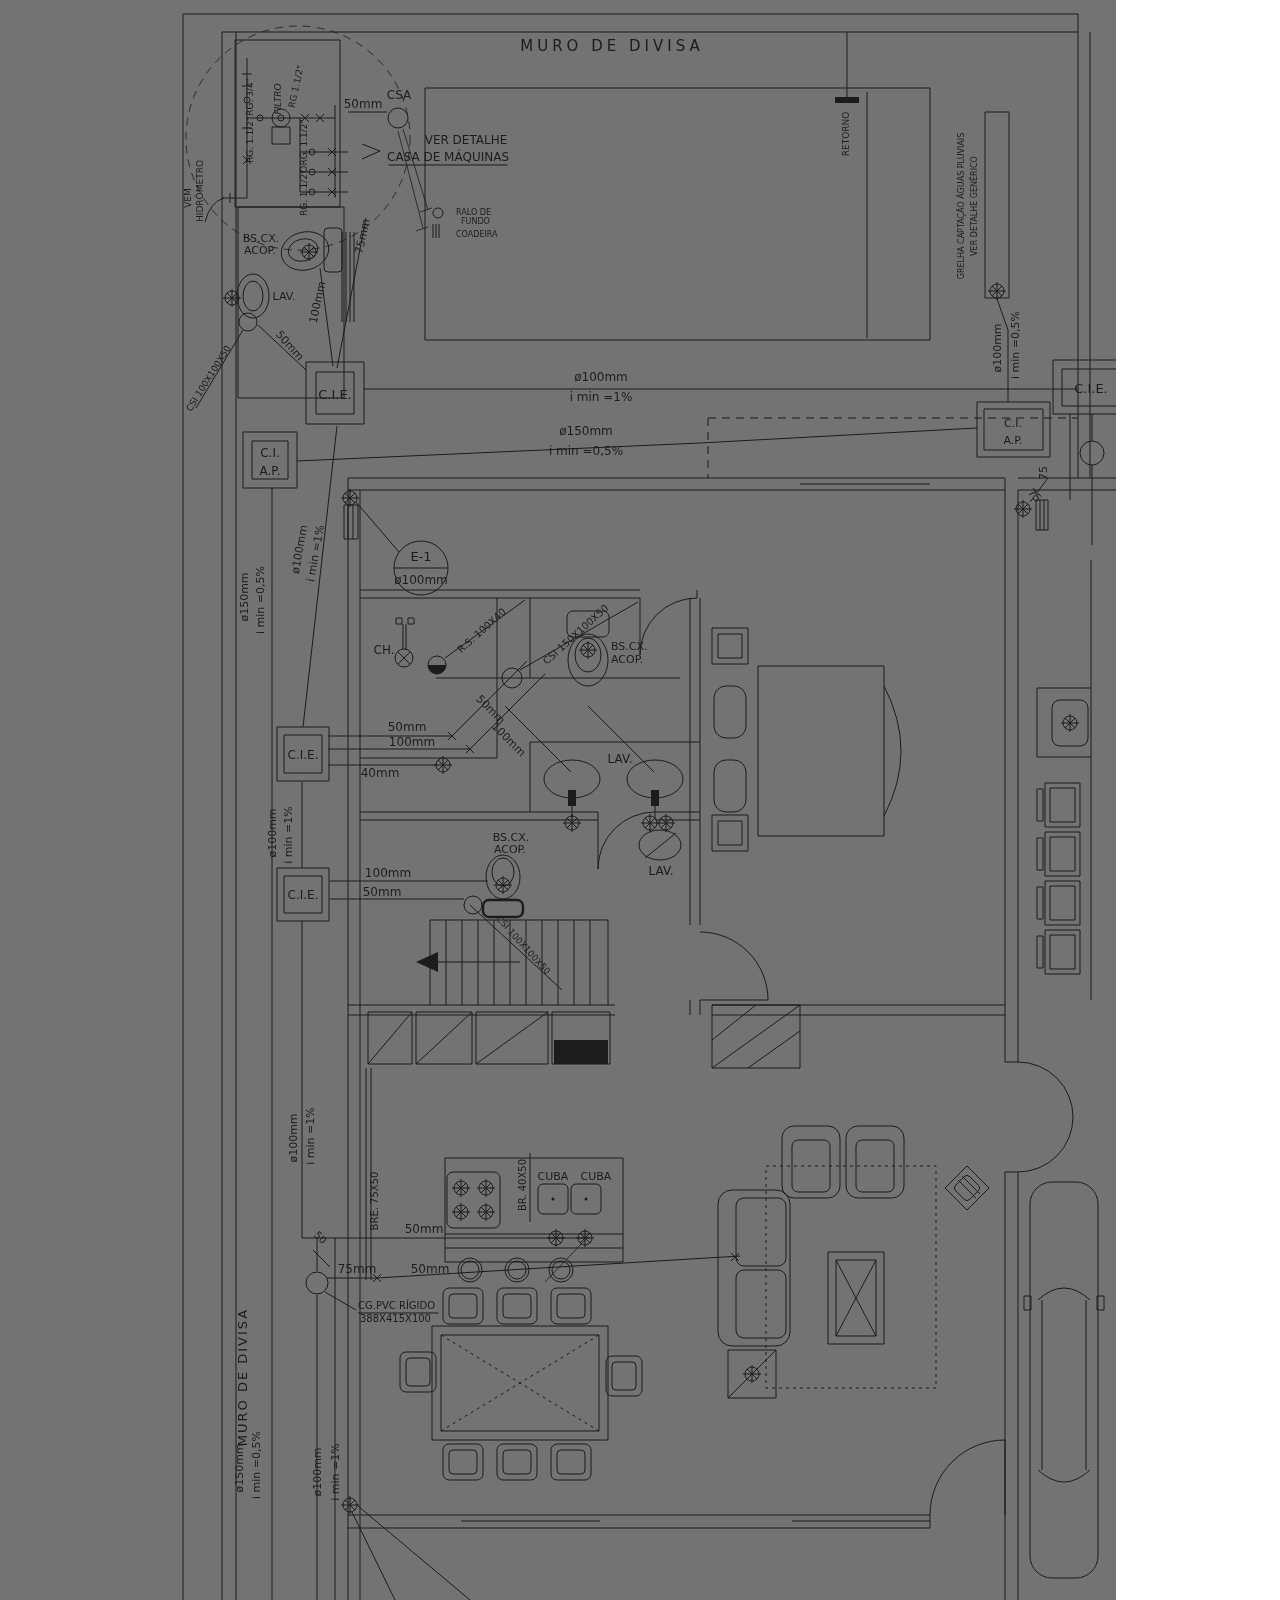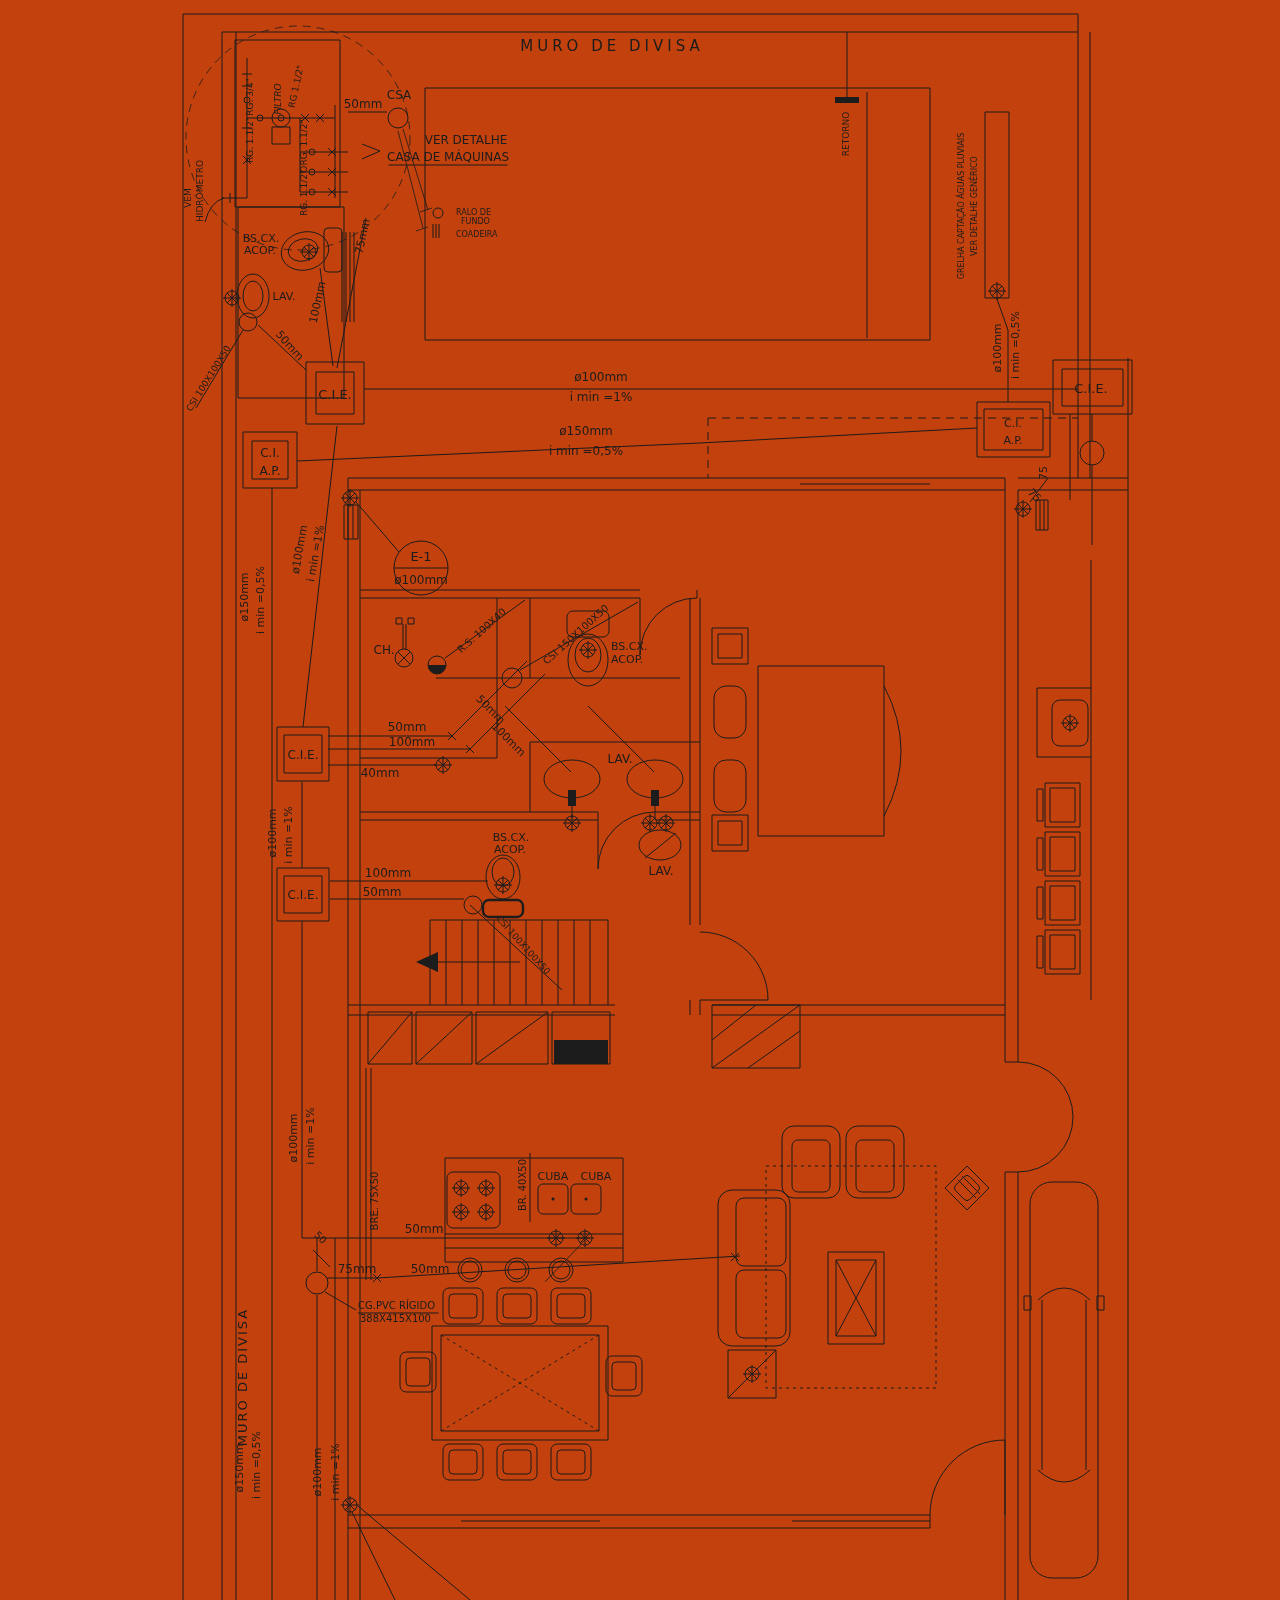--- a/index.html
+++ b/index.html
@@ -1,16 +1,16 @@
 <!DOCTYPE html>
 <html><head>
 <meta charset="utf-8">
 <style>
   html,body{margin:0;padding:0;background:#fff;}
-  #plan-wrap{width:1280px;height:1600px;position:relative;background:#c2410c;overflow:hidden;}
+  #plan-wrap{width:1116px;height:1600px;position:relative;background:#737373;overflow:hidden;}
   svg{display:block;}
   svg *{stroke:#1c1c1c;fill:none;stroke-width:1;vector-effect:non-scaling-stroke;}
   svg text{font-family:"DejaVu Sans",sans-serif;fill:#1c1c1c;stroke:none;}
   .f{fill:#1c1c1c;stroke:none;}
   .dash{stroke-dasharray:8 6;}
   .dash2{stroke-dasharray:3 4;}
   .thin{stroke-width:.8;}
   .bold{stroke-width:2.4;}
 </style>
 </head>

